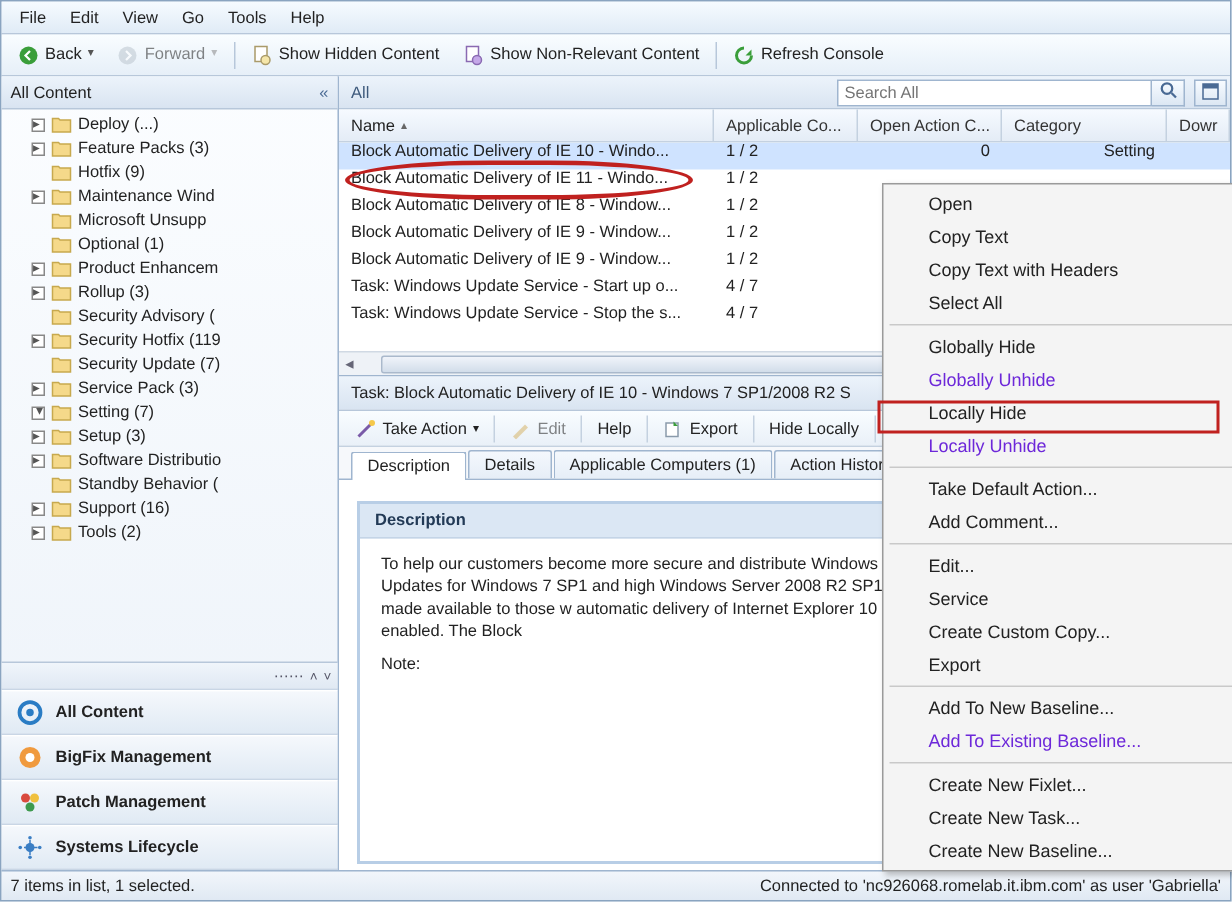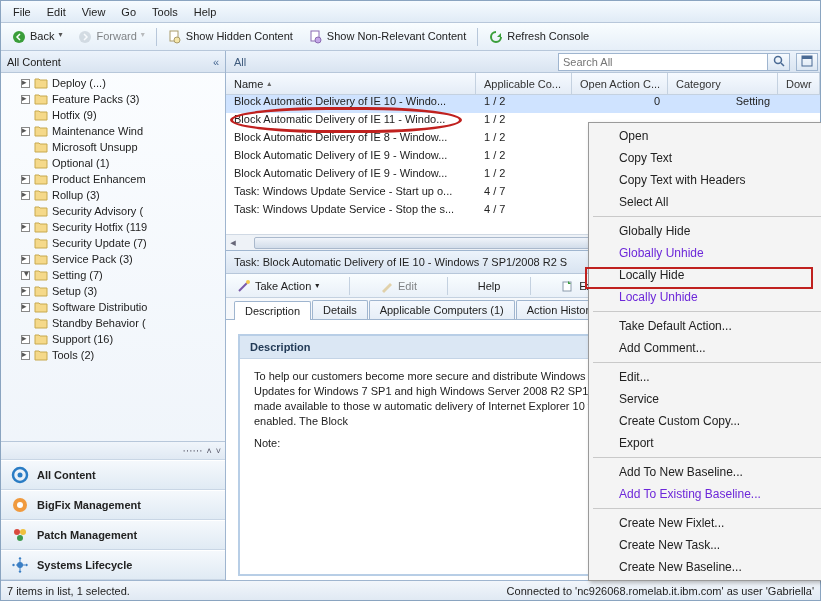--- a/index.html
+++ b/index.html
@@ -47,21 +47,21 @@
 .gbody { flex:1; overflow:hidden; }
 .gr { height:18px; display:flex; }
 .gc { padding:0 8px; white-space:nowrap; overflow:hidden; text-overflow:ellipsis; }
 .gr.sel { background:#cfe3ff; }
 
 .gscroll { height:16px; background:#eef2f7; border-top:1px solid #d0d9e4; display:flex; align-items:center; }
 .gscroll .thumb { height:12px; background:linear-gradient(#f0f4fa,#d2ddea); border:1px solid #aab9cc; border-radius:2px; margin:0 14px; flex:1; }
 .gscroll .arrow { width:14px; height:14px; display:flex; align-items:center; justify-content:center; color:#667; }
 
 .task-head { height:23px; background:linear-gradient(#ecf3fb,#d9e4f1); border-bottom:1px solid #b7c7da; display:flex; align-items:center; padding:0 8px; color:#3e5a7c; }
-.task-tools { height:24px; background:linear-gradient(#f9fdff,#e9f0f8); border-bottom:1px solid #c4d1e0; display:flex; align-items:center; padding:0 4px; gap:1px;justify-content:space-between; }
+.task-tools { height:24px; background:linear-gradient(#f9fdff,#e9f0f8); border-bottom:1px solid #c4d1e0; display:flex; align-items:center; padding:0 4px; gap:1px; }
 .task-tools .tb { display:flex; align-items:center; gap:4px; padding:1px 6px; border:1px solid transparent; border-radius:2px; }
 .vline { width:1px; height:18px; background:#c4d1e0; margin:0 2px; }
 
 .tabs { height:22px; display:flex; align-items:flex-end; padding:0 8px; border-bottom:1px solid #9fb5cf; background:#f6f8fb; gap:1px; }
 .tab { padding:3px 10px; border:1px solid #9fb5cf; border-bottom:none; border-top-left-radius:2px; border-top-right-radius:2px; background:linear-gradient(#f4f8fd,#e6eef7); }
 .tab.active { background:#fff; position:relative; top:1px; }
 
 .docarea { flex:1; padding:14px 12px 4px 12px; overflow:hidden; }
 .docbox { border:2px solid #b8cee6; background:#fff; height:100%; overflow:hidden; }
 .dochead { background:#dbe7f4; padding:5px 10px; font-weight:bold; color:#223a56; border-bottom:1px solid #c4d4e6; }

